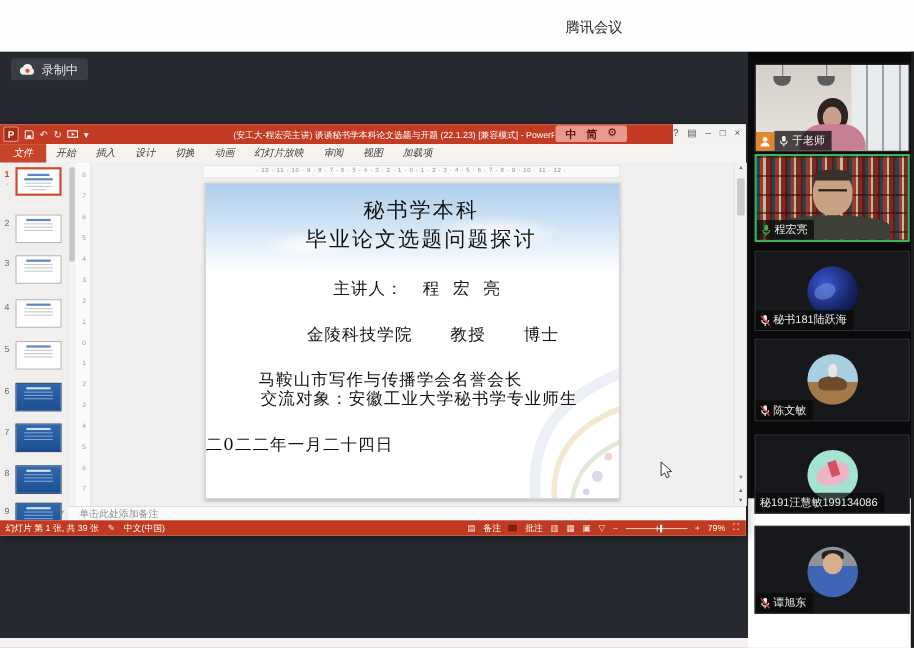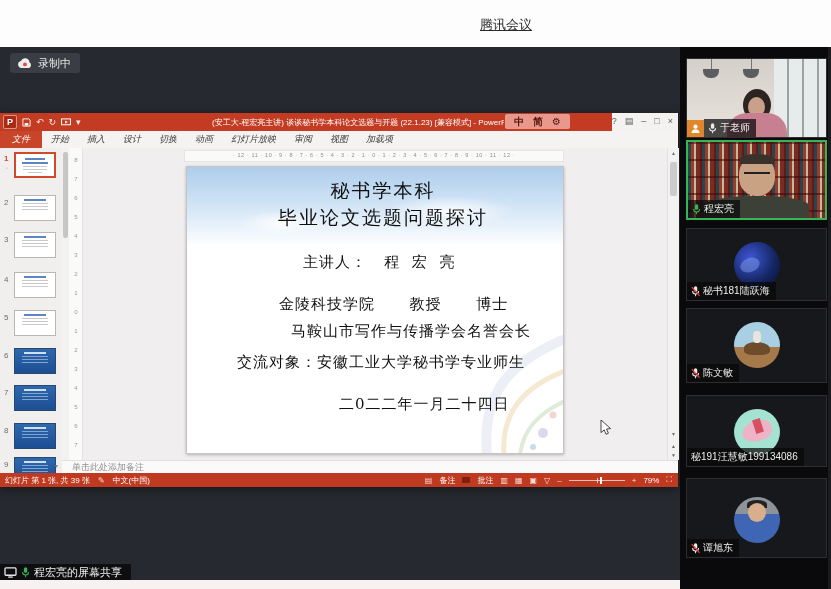--- a/index.html
+++ b/index.html
@@ -1,21 +1,21 @@
 <!DOCTYPE html>
 <html><head>
 <meta charset="utf-8">
 <style>
   html,body{margin:0;padding:0;background:#9a9a9a;}
   #app{position:relative;width:831px;height:589px;background:#fff;overflow:hidden;
        font-family:"Liberation Sans","DejaVu Sans",sans-serif;-webkit-font-smoothing:antialiased;}
 
   
   .topbar{position:absolute;left:0;top:0;width:831px;height:47px;background:#fdfdfd;}
-  .topbar .t{position:absolute;left:480px;width:120px;top:16px;font-size:13px;color:#2b2b2b;text-decoration:underline;}
+  .topbar .t{position:absolute;left:480px;width:120px;top:16px;text-align:center;font-size:13px;color:#2b2b2b;}
 
   
   .stage{position:absolute;left:0;top:47px;width:680px;height:542px;background:#26292f;}
   .bstrip{position:absolute;left:0;top:580px;width:680px;height:9px;background:#f8f1f2;}
   .recbadge{position:absolute;left:10px;top:53px;height:20px;background:#3a3e44;border-radius:3px;
             display:flex;align-items:center;gap:5px;padding:0 9px 0 7px;color:#e8e9ea;font-size:11px;}
 
   
   .ppt{position:absolute;left:0;top:113px;width:678px;height:374px;background:#fff;box-shadow:0 2px 10px rgba(0,0,0,.45);}
   .tbar{position:absolute;left:0;top:0;width:612px;height:18px;background:#c23b22;}
@@ -84,21 +84,21 @@
   .ic-cmt{width:8px;height:6px;background:#7e1f12;border-radius:1px;display:inline-block;}
   .zoomtrack{position:relative;width:56px;height:1px;background:#eec0b2;}
   .zoomtrack .tick{position:absolute;left:50%;top:-2px;width:1px;height:5px;background:rgba(255,255,255,.7);}
   .zoomtrack .zthumb{position:absolute;left:55%;top:-3px;width:2px;height:7px;background:#fff;}
 
   
   .sharebar{position:absolute;left:0;top:564px;height:17px;background:#0e0e10;display:inline-flex;align-items:center;
             gap:4px;padding:0 9px 0 4px;color:#f2f2f2;font-size:11px;}
 
   
-  .sidebar{position:absolute;left:680px;top:47px;width:151px;height:542px;background:#0a0a0c;}
+  .sidebar{position:absolute;left:680px;top:47px;width:151px;height:406px;background:#0a0a0c;}
   .sidebar .sscroll{position:absolute;right:0;top:0;width:3px;height:542px;background:#1c1c1f;}
   .tile{position:absolute;left:6px;width:141px;background:#17181b;border:1px solid #2c2e32;box-sizing:border-box;overflow:hidden;}
   .tile.active{border:2px solid #35b558;}
   .pill{position:absolute;left:0;bottom:0;display:flex;align-items:center;gap:3px;background:rgba(8,8,8,.72);
         padding:2px 6px 2px 4px;font-size:10px;color:#ededed;white-space:nowrap;max-width:136px;overflow:hidden;}
   .hostbadge{position:absolute;left:0;bottom:0;width:17px;height:17px;background:#e0862c;display:flex;align-items:center;justify-content:center;}
   .ava{position:absolute;left:50%;top:13px;transform:translateX(-50%);width:46px;height:46px;border-radius:50%;overflow:hidden;}
 
   
   .scene1{position:absolute;inset:0;background:linear-gradient(180deg,#d4d0c9,#e8e4dd);}
@@ -294,23 +294,23 @@
         <path d="M172 38 C130 54 108 80 111 122" stroke="#d9a54e" stroke-width="5" fill="none" opacity=".5"></path>
         <path d="M172 68 C146 80 130 96 127 122" stroke="#7fb069" stroke-width="4" fill="none" opacity=".5"></path>
         <circle cx="150" cy="100" r="5" fill="#7a5fb0" opacity=".5"></circle>
         <circle cx="160" cy="82" r="3.5" fill="#cc5a4a" opacity=".5"></circle>
         <circle cx="140" cy="114" r="3" fill="#3f77c2" opacity=".55"></circle>
       </svg>
       <div class="sl t" style="top:11px;text-indent:16px">秘书学本科</div>
       <div class="sl m" style="top:86px;padding-left:116px">主讲人：   程  宏  亮</div>
       <div class="sl t" style="top:38px;text-indent:16px">毕业论文选题问题探讨</div>
       <div class="sl m" style="top:128px;padding-left:92px">金陵科技学院      教授      博士</div>
-      <div class="sl m" style="top:155px;padding-left:104px">马鞍山市写作与传播学会名誉会长</div>
+      <div class="sl m" style="top:169px;padding-left:48px">马鞍山市写作与传播学会名誉会长</div>
       <div class="sl m" style="top:186px;padding-left:50px">交流对象：安徽工业大学秘书学专业师生</div>
-      <div class="sl m" style="top:228px;padding-left:152px">二0二二年一月二十四日</div>
+      <div class="sl m" style="top:228px;">二0二二年一月二十四日</div>
     </div>
 
     <div class="vscroll">
       <div style="position:absolute;left:0;top:1px;width:11px">▴</div>
       <div class="sb-thumb"></div>
       <div style="position:absolute;left:0;top:282px;width:11px">▾</div>
       <div class="navbtn" style="top:294px">▲</div>
       <div class="navbtn" style="top:303px">▼</div>
     </div>
 
@@ -337,36 +337,20 @@
             <span class="tick"></span>
             <span class="zthumb"></span>
           </span>
         <span class="vicon">+</span>
         <span>79%</span>
         <span class="vicon">⛶</span>
       </div>
     </div>
   </div>
 
-  <div class="sharebar">
-    <span>
-      <svg width="13" height="11" viewBox="0 0 14 12">
-          <rect x="1" y="1" width="12" height="8" rx="1" fill="none" stroke="#e8eaed" stroke-width="1.4"></rect>
-          <line x1="4.5" y1="11" x2="9.5" y2="11" stroke="#e8eaed" stroke-width="1.4"></line>
-        </svg>
-    </span>
-    <span style="color:#35b558">
-      <svg width="9" height="11" viewBox="0 0 12 15">
-          <rect x="3.8" y="0.5" width="4.6" height="7.5" rx="2.3" fill="currentColor"></rect>
-          <path d="M2 6.8a4.1 4.1 0 0 0 8.2 0" fill="none" stroke="currentColor" stroke-width="1.4"></path>
-          <line x1="6.1" y1="11" x2="6.1" y2="14" stroke="currentColor" stroke-width="1.4"></line>
-        </svg>
-    </span>
-    <span>程宏亮的屏幕共享</span>
-  </div>
 
   <div class="bstrip"></div>
 
   <div class="sidebar">
     <div class="sscroll"></div>
 
     <div class="tile" style="top:11px;height:80px">
       <div class="scene1">
         <div class="win"></div>
         <div class="lamp" style="left:16px"></div>

